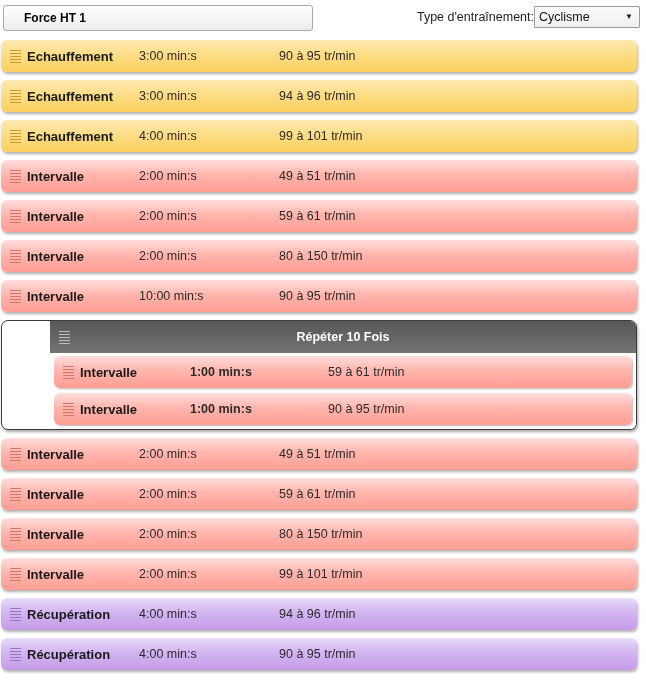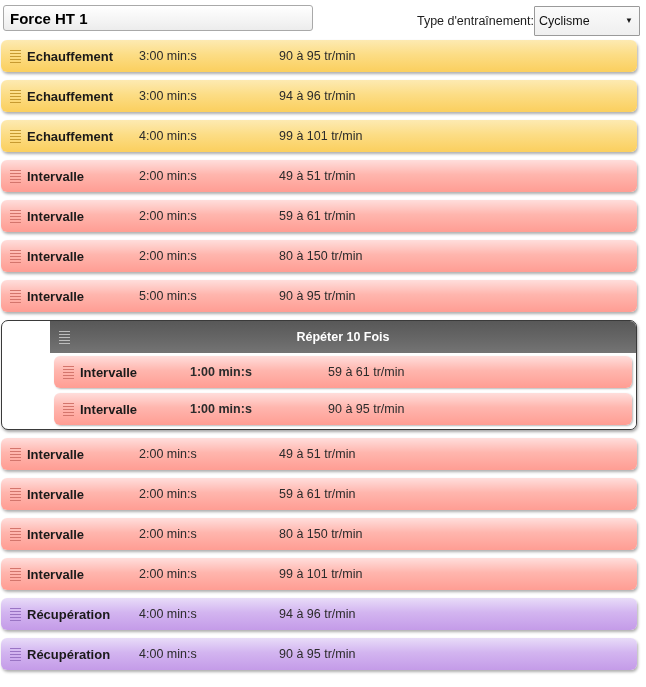--- a/index.html
+++ b/index.html
@@ -28,43 +28,43 @@
     position: absolute;
     left: 3px;
     top: 5px;
     width: 310px;
     height: 26px;
     box-sizing: border-box;
     border: 1px solid #a9a9a9;
     border-radius: 3px;
     background: linear-gradient(to bottom, #ffffff 0%, #f4f4f4 60%, #ececec 100%);
     font-family: "Liberation Sans", sans-serif;
-    font-size: 15px;
+    font-size: 12px;
     font-weight: bold;
     color: #000000;
-    padding: 0 6px;
+    padding: 0 20px;
     line-height: 24px;
     outline: none;
   }
   .type-wrap {
     position: absolute;
     right: 6px;
     top: 6px;
     display: flex;
     align-items: center;
   }
   .type-label {
     font-size: 12.5px;
     color: #1d1d1d;
     white-space: nowrap;
   }
   .type-select {
     position: relative;
     width: 106px;
-    height: 30px;
+    height: 22px;
     box-sizing: border-box;
     border: 1px solid #9a9a9a;
     background: linear-gradient(to bottom, #fbfbfb 0%, #efefef 100%);
     border-radius: 1px;
     display: flex;
     align-items: center;
   }
   .type-select .sel-value {
     font-size: 12.5px;
     color: #111111;
@@ -283,21 +283,21 @@
       </div>
       <div class="step interval">
         <span class="grip">
           <i></i>
           <i></i>
           <i></i>
           <i></i>
           <i></i>
         </span>
         <span class="col-label">Intervalle</span>
-        <span class="col-duration">5:00 min:s</span>
+        <span class="col-duration">10:00 min:s</span>
         <span class="col-cadence">90 à 95 tr/min</span>
       </div>
     </div>
 
   <div class="repeat-group">
     <div class="repeat-head">
       <span class="grip">
         <i></i>
           <i></i>
           <i></i>

